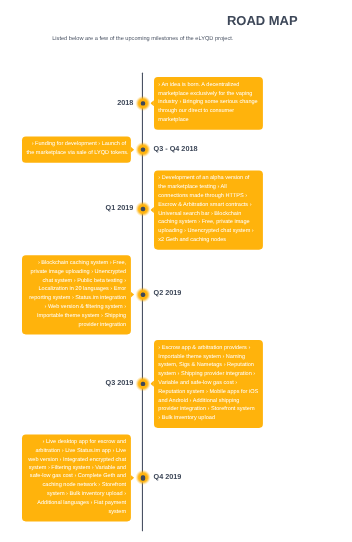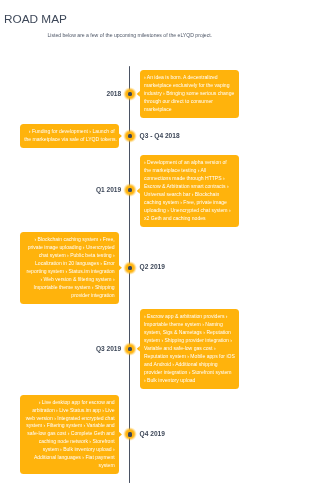--- a/index.html
+++ b/index.html
@@ -1,22 +1,22 @@
 <!DOCTYPE html>
 <html><head>
 <meta charset="utf-8">
 <title>Road Map</title>
 <style>
   html,body{margin:0;padding:0;}
   body{width:271px;height:493px;background:#ffffff;
        font-family:"Liberation Sans",sans-serif;overflow:hidden;}
   .page{position:relative;width:271px;height:493px;background:#ffffff;}
 
-  .title{position:absolute;left:4px;top:14.1px;width:266.6px;text-align:left;
-         font-size:11.8px;font-weight:normal;color:#3d4758;line-height:11px;}
+  .title{position:absolute;left:4px;top:14.1px;width:266.6px;text-align:right;
+         font-size:11.8px;font-weight:bold;color:#3d4758;line-height:11px;}
   .subtitle{position:absolute;left:0;top:32.2px;width:259.6px;text-align:center;
             font-size:5.12px;color:#4c5565;line-height:6px;}
 
   .axis{position:absolute;left:128.7px;top:66px;width:1.8px;height:417px;
         background:#4a5263;border-radius:.9px;}
 
   .node{position:absolute;left:129.95px;width:0;height:0;}
   .glow{position:absolute;left:-6.9px;top:-6.9px;width:13.8px;height:13.8px;border-radius:50%;
         background:radial-gradient(circle closest-side,#ffb30c 0%,#ffb30c 48%,
           rgba(255,179,12,.9) 60%,rgba(255,179,12,.6) 72%,

